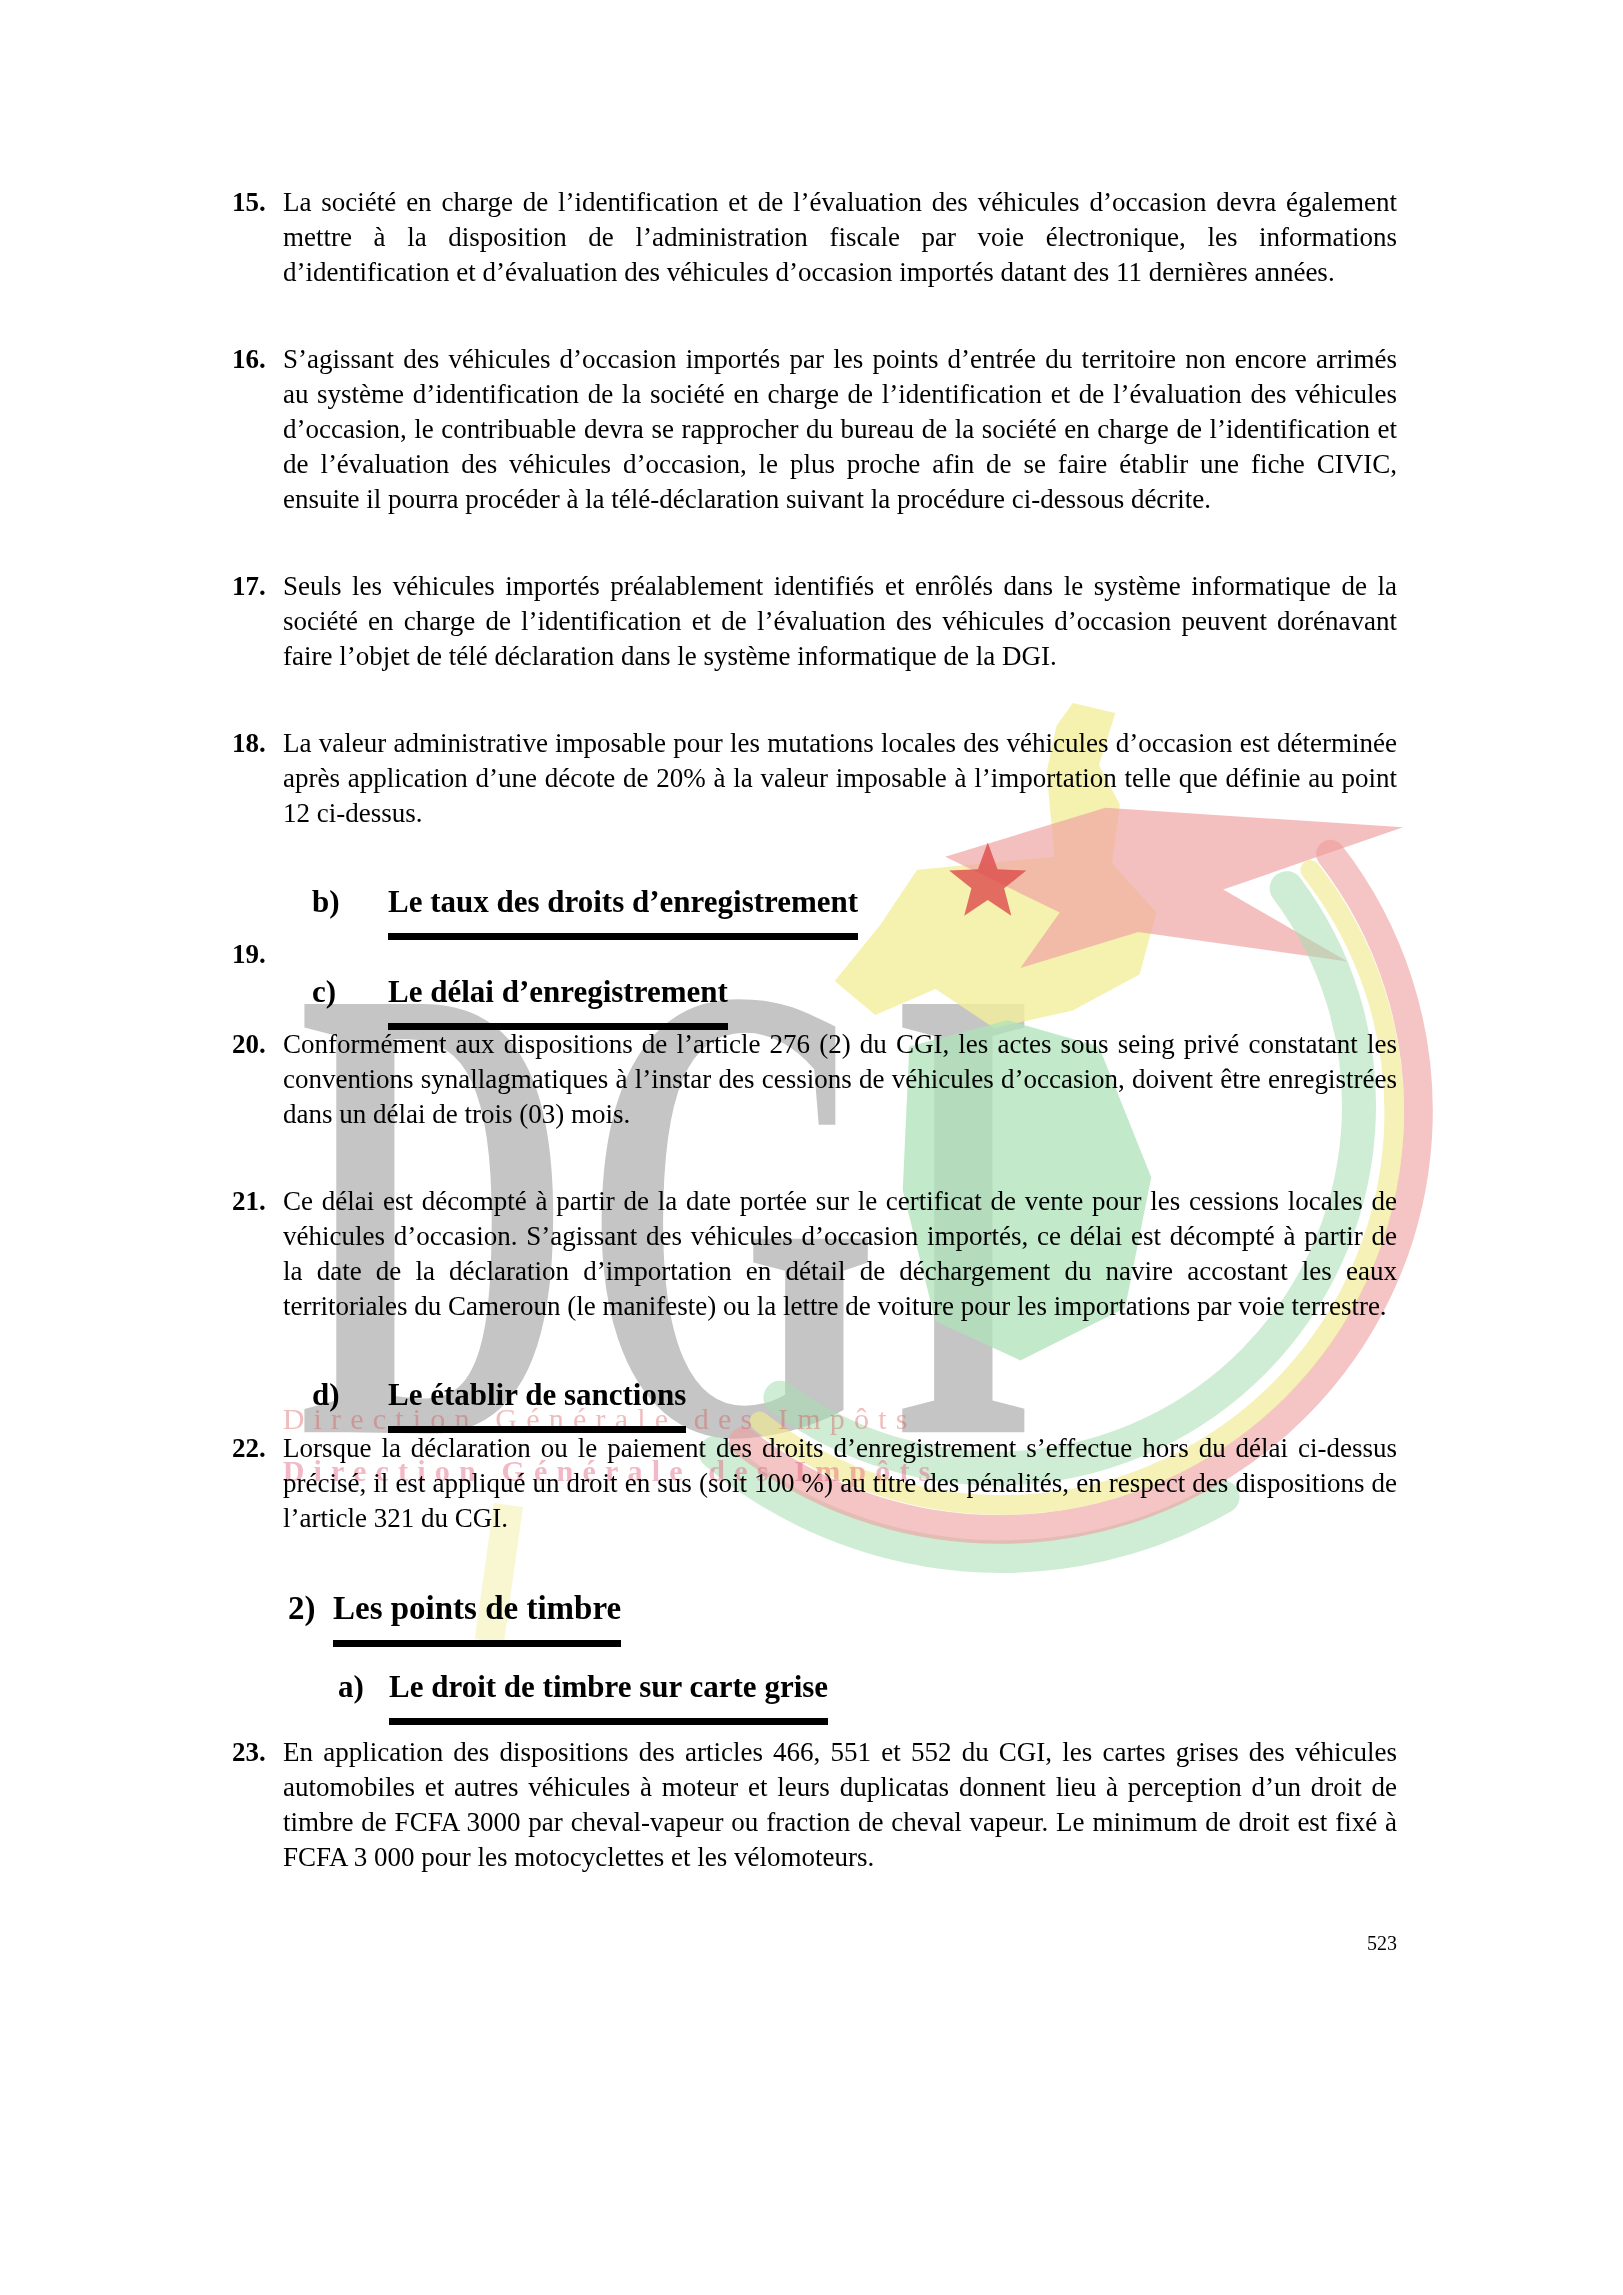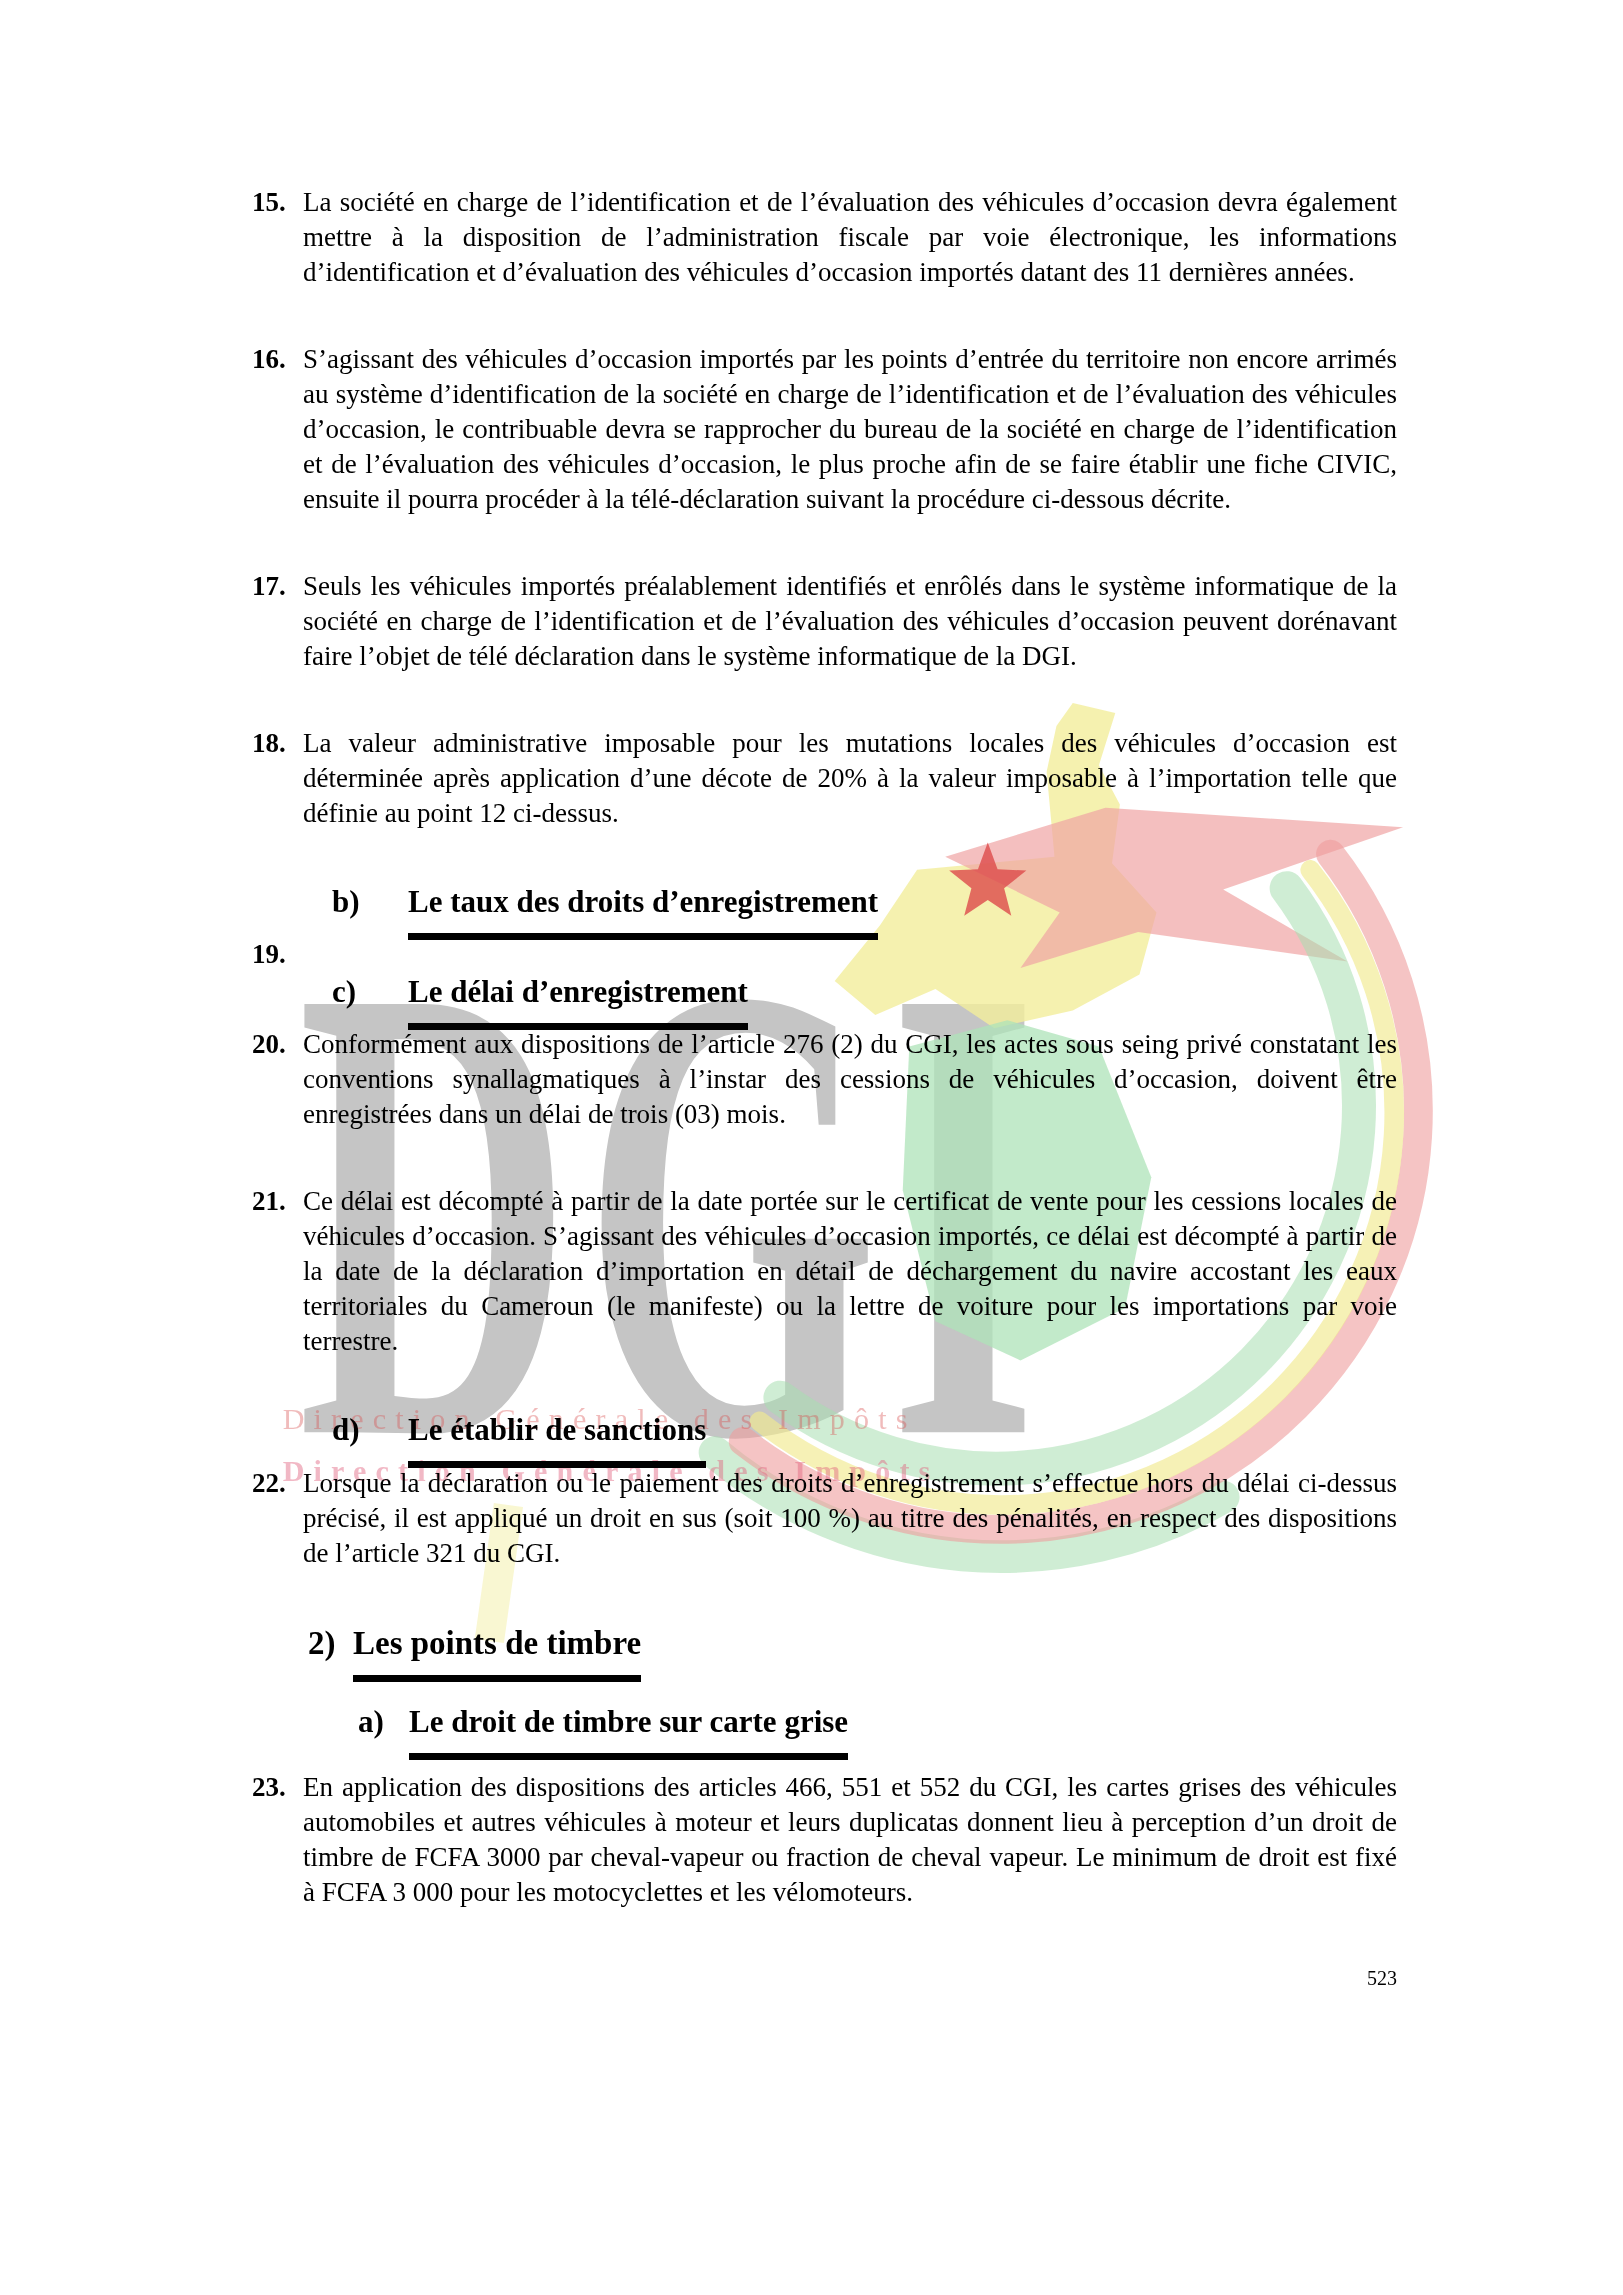--- a/index.html
+++ b/index.html
@@ -22,21 +22,20 @@
   .wm-caption{
     font-family:"Liberation Serif", serif;
     font-size:46px;
     letter-spacing:14px;
   }
   .wm-caption.bold{font-weight:bold;}
   
   .content{
     position:relative;z-index:1;
     padding:185px 226px 0 232px;
-    margin-left:20px;
   }
   .para{
     position:relative;
     padding-left:51px;
     font-size:27px;
     line-height:35px;
     text-align:justify;
     margin:0 0 52px 0;
   }
   .para .num{

